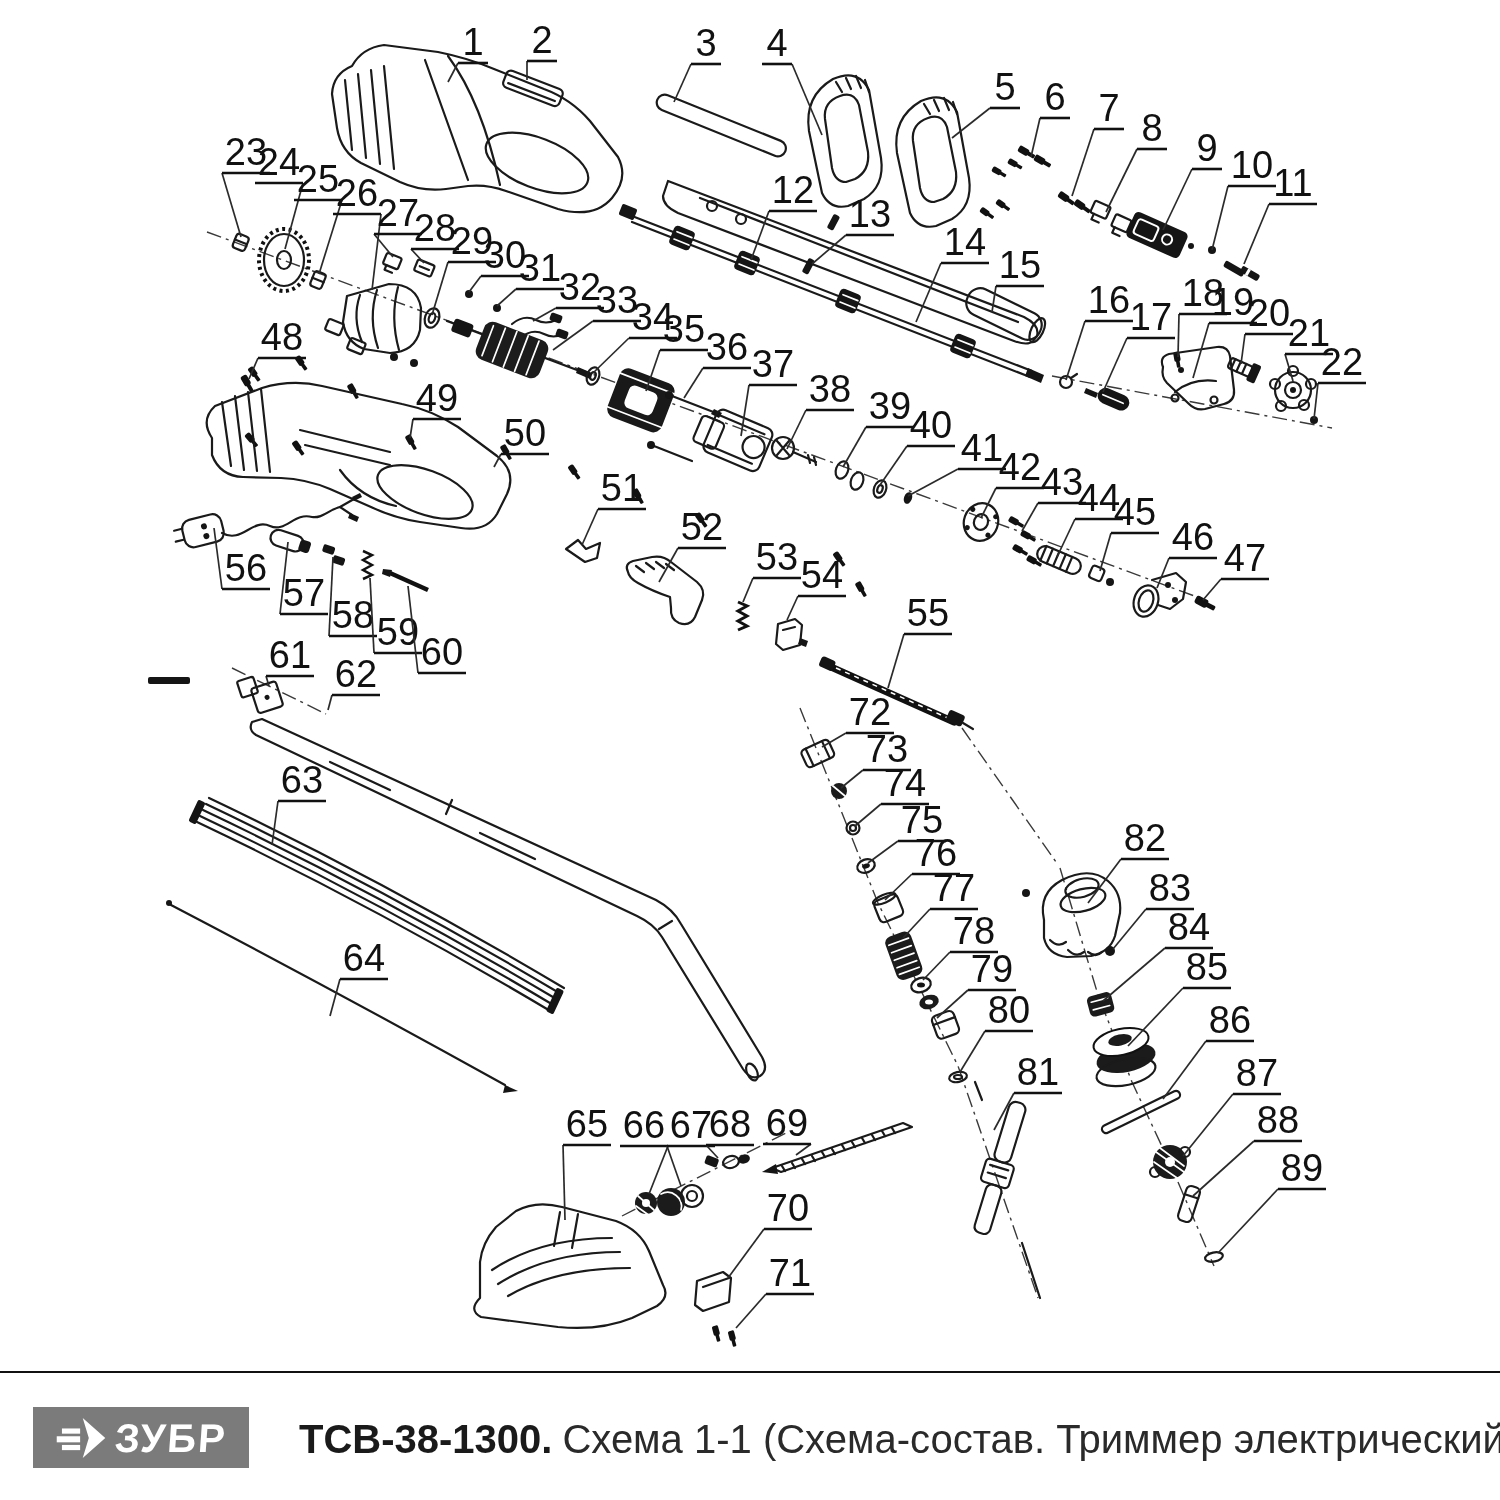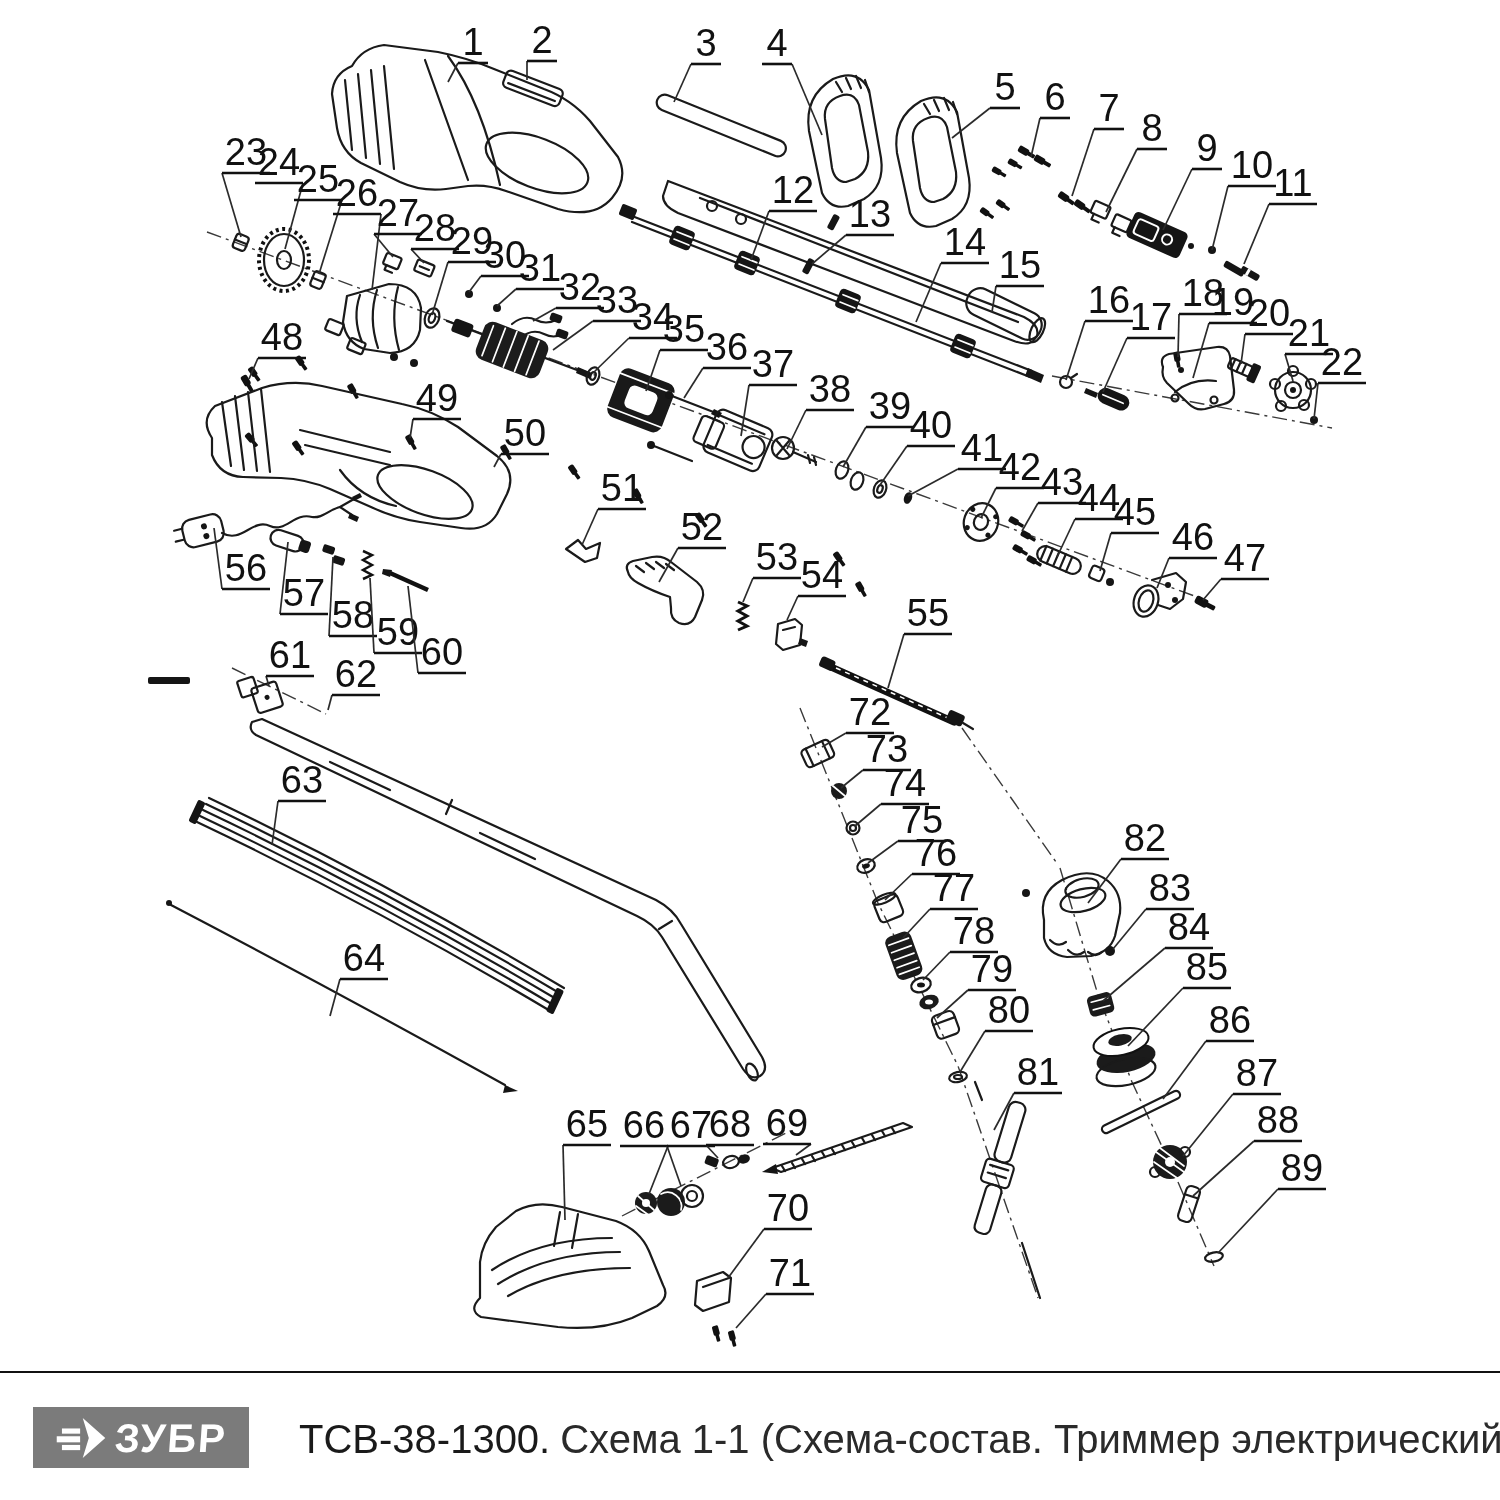--- a/index.html
+++ b/index.html
@@ -12,21 +12,21 @@
   .ax{fill:none;stroke:#3a3a3a;stroke-width:1.4;stroke-dasharray:15 5 3 5;}
   .num{font-family:"Liberation Sans",sans-serif;font-size:38px;fill:#111;text-anchor:middle;}
   .ul{stroke:#111;stroke-width:2.6;}
   .ld{stroke:#2b2b2b;stroke-width:1.7;}
   .footer{position:absolute;left:0;top:1371px;width:1500px;height:129px;border-top:2px solid #111;background:#fff;}
   .logo{position:absolute;left:33px;top:34px;width:216px;height:61px;background:#7b7b7b;
         display:flex;align-items:center;justify-content:center;gap:8px;}
   .logo-icon{width:52px;height:42px;flex:0 0 auto;}
   .logo-text{color:#fff;font-weight:bold;font-size:40px;letter-spacing:2px;transform:skewX(-4deg);line-height:1;}
   .title{position:absolute;left:299px;top:44px;font-size:40px;color:#1a1a1a;white-space:nowrap;}
-  .model{font-weight:normal;}
+  .model{font-weight:bold;}
   .subtitle{font-weight:normal;color:#2a2a2a;margin-left:10px;}
 </style>
 </head>
 <body>
 
 <div class="page">
 
 <svg width="1500" height="1372" viewBox="0 0 1500 1372" xmlns="http://www.w3.org/2000/svg">
   <defs>
     <g id="scr">

